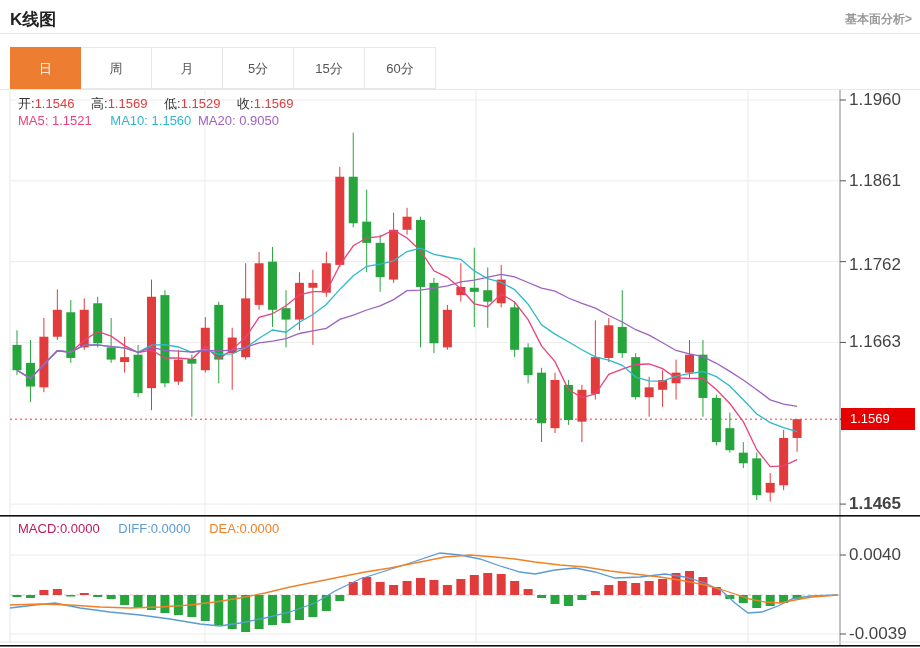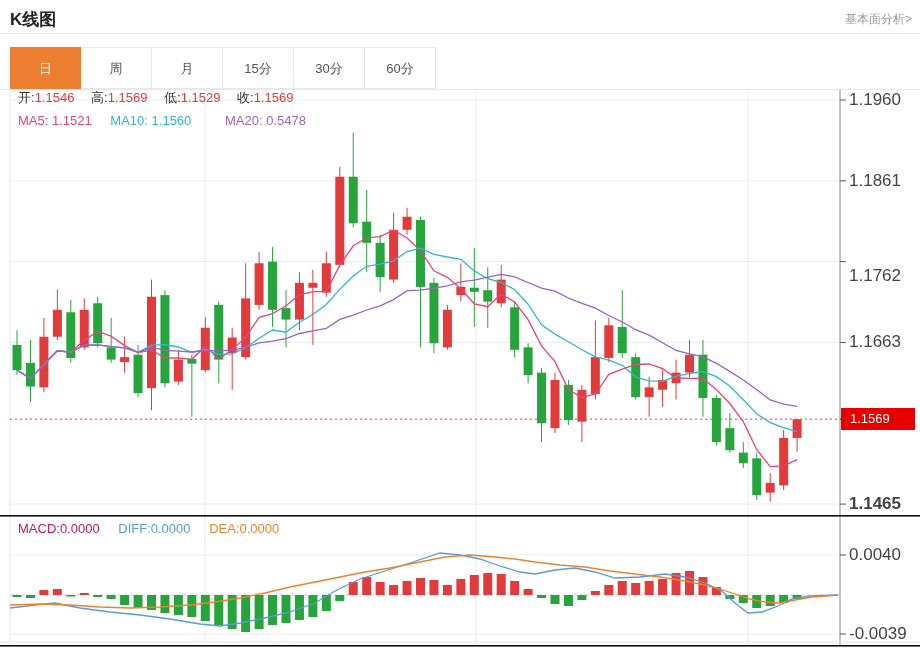--- a/index.html
+++ b/index.html
@@ -1,33 +1,33 @@
 <!DOCTYPE html>
 <html><head>
 <meta charset="utf-8">
 <style>
   html,body{margin:0;padding:0;background:#fff;}
   #app{position:relative;width:920px;height:648px;background:#fff;overflow:hidden;
        font-family:"Liberation Sans","DejaVu Sans",sans-serif;}
   .title{position:absolute;left:10px;top:8px;font-size:17px;font-weight:bold;color:#222;}
-  .fund-link{position:absolute;right:8px;top:11px;font-size:12px;color:#999;text-decoration:none;cursor:pointer;}
+  .fund-link{position:absolute;right:8px;top:11px;font-size:12px;color:#999;text-decoration:none;cursor:pointer;font-weight:bold;}
   .hdr-divider{position:absolute;left:0;top:33px;width:920px;height:1px;background:#e8e8e8;}
   .tabs{position:absolute;left:10px;top:47px;display:flex;}
   .tab{width:71px;height:42px;line-height:42px;text-align:center;font-size:13px;color:#555;
        background:#fff;border:1px solid #e8e8e8;border-left:none;box-sizing:border-box;cursor:pointer;}
   .tab:first-child{border-left:1px solid #e8e8e8;}
   .tab.active{background:#ed7d31;border-color:#ed7d31;color:#fff;}
   .chart-top-line{position:absolute;left:0;top:89px;width:920px;height:1px;background:#e8e8e8;}
   #chart-svg{position:absolute;left:0;top:0;width:920px;height:648px;}
   .row{position:absolute;font-size:13px;white-space:nowrap;z-index:5;}
   .row span{display:inline-block;}
   .lbl{color:#333;}
   .val-red{color:#e23b3b;margin-right:13px;}
   .ma5{color:#e8437e;margin-right:15px;}
-  .ma10{color:#2fb8cc;margin-right:30px;}
+  .ma10{color:#2fb8cc;margin-right:3px;}
   .ma20{color:#9e62c0;}
   .macd-l{color:#be185d;margin-right:15px;}
   .diff-l{color:#5b9bd5;margin-right:15px;}
   .dea-l{color:#ef8228;}
   .tick-label{position:absolute;left:849px;height:18px;line-height:18px;font-size:17px;color:#444;z-index:4;}
   .price-tag{position:absolute;left:841px;top:408px;width:74px;height:22px;line-height:22px;
              background:#e60000;color:#fff;font-size:13px;padding-left:9px;box-sizing:border-box;z-index:6;}
 </style>
 </head>
 <body>
@@ -245,46 +245,46 @@
     </svg>
 
   <div class="title">K线图</div>
   <a class="fund-link">基本面分析&gt;</a>
   <div class="hdr-divider"></div>
 
   <div class="tabs">
     <div class="tab active">日</div>
     <div class="tab">周</div>
     <div class="tab">月</div>
+    <div class="tab">5分</div>
     <div class="tab">15分</div>
-    <div class="tab">30分</div>
     <div class="tab">60分</div>
   </div>
   <div class="chart-top-line"></div>
 
-  <div class="row" style="left:18px;top:89px;">
+  <div class="row" style="left:18px;top:95px;">
     <span class="lbl">开:</span><span class="val-red">1.1546</span>
     <span class="lbl">高:</span><span class="val-red">1.1569</span>
     <span class="lbl">低:</span><span class="val-red">1.1529</span>
     <span class="lbl">收:</span><span class="val-red">1.1569</span>
   </div>
   <div class="row" style="left:18px;top:113px;">
     <span class="ma5"><span>MA5:</span> <span>1.1521</span></span>
     <span class="ma10"><span>MA10:</span> <span>1.1560</span></span>
-    <span class="ma20"><span>MA20:</span> <span>0.5478</span></span>
+    <span class="ma20"><span>MA20:</span> <span>0.9050</span></span>
   </div>
   <div class="row" style="left:18px;top:521px;">
     <span class="macd-l"><span>MACD:</span><span>0.0000</span></span>
     <span class="diff-l"><span>DIFF:</span><span>0.0000</span></span>
     <span class="dea-l"><span>DEA:</span><span>0.0000</span></span>
   </div>
 
   <div id="axis-labels">
       <div class="tick-label" style="top: 91px;">1.1960</div>
       <div class="tick-label" style="top: 171.816px;">1.1861</div>
-      <div class="tick-label" style="top: 267px;">1.1762</div>
+      <div class="tick-label" style="top: 256px;">1.1762</div>
       <div class="tick-label" style="top: 333.449px;">1.1663</div>
       <div class="tick-label" style="top: 495.082px; font-weight: bold;">1.1465</div>
       <div class="tick-label" style="top: 546px;">0.0040</div>
       <div class="tick-label" style="top: 625px;">-0.0039</div>
     </div>
   <div class="price-tag" style="top: 408.184px;">1.1569</div>
 </div>
 
 </body></html>

